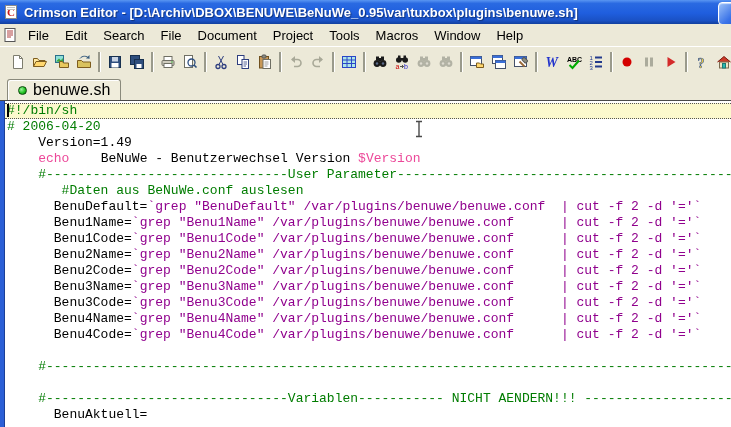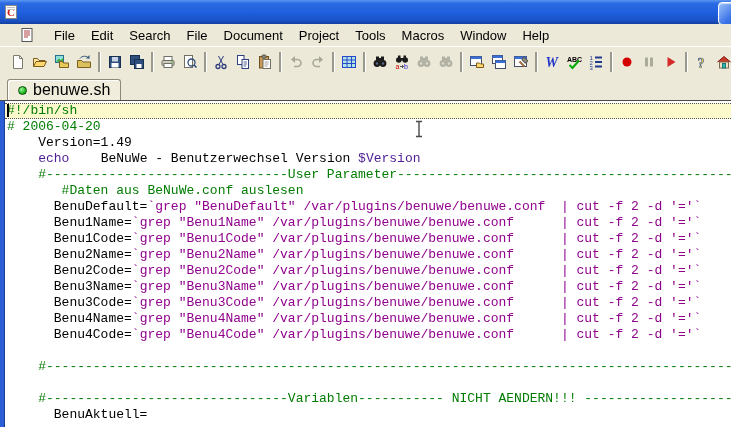--- a/index.html
+++ b/index.html
@@ -21,21 +21,21 @@
   .minbtn{
     position:absolute;right:-15px;top:2px;width:26px;height:21px;border-radius:4px;
     border:1px solid #fff;
     background:linear-gradient(135deg,#9cc2f8,#3a73e8 55%,#1f51c8);
     box-shadow:inset 0 1px 1px #cfe2ff;
   }
   .appicon,.mdiicon{width:16px;height:16px;display:inline-block;flex:0 0 16px;}
   
   .menubar{
     position:absolute;left:0;top:24px;width:731px;height:22px;background:#ECE9D8;
-    display:flex;align-items:center;padding-left:19px;box-sizing:border-box;gap:11px;
+    display:flex;align-items:center;padding-left:2px;box-sizing:border-box;gap:2px;
   }
   .menu-item{font-size:13px;color:#000;padding:2px 8px;white-space:nowrap;}
   
   .toolbar{
     position:absolute;left:0;top:46px;width:731px;height:31px;background:#ECE9D8;
     border-top:1px solid #fff;display:flex;align-items:center;padding-left:7px;box-sizing:border-box;
   }
   .tbbtn{width:22px;height:22px;display:flex;align-items:center;justify-content:center;flex:0 0 22px;}
   .tbicon{width:16px;height:16px;display:block;}
   .tbsep{width:2px;height:20px;background:#9a9a8c;border-right:1px solid #fff;margin:0 3px;flex:0 0 2px;}
@@ -55,36 +55,37 @@
   .editor{
     position:absolute;left:0;top:100px;width:731px;height:327px;background:#fff;
     border-top:1px solid #4a4a4a;box-sizing:content-box;overflow:hidden;
   }
   .blue-strip{position:absolute;left:0;top:0;bottom:0;width:5px;background:#2b5fd6;border-right:1px solid #1b3f97;box-sizing:border-box;}
   .code{margin-left:5px;padding-top:2px;font-family:"Liberation Mono",monospace;font-size:13px;}
   .line{height:16px;line-height:16px;white-space:pre;padding-left:2px;}
   .line.hl{background:#fcf9cd;border-top:1px dotted #555;border-bottom:1px dotted #555;line-height:14px;box-sizing:border-box;}
   .c-comment{color:#007c00;}
   .c-string{color:#90008d;}
-  .c-keyword{color:#4c1d95;}
+  .c-keyword{color:#ec4899;}
   .c-plain{color:#000;}
   .caret{position:absolute;left:7px;top:3px;width:2px;height:13px;background:#000;}
   .ibeam{position:absolute;left:412px;top:19px;}
 </style>
 </head>
 <body>
 
 <div class="titlebar">
   <span class="appicon">
     <svg width="16" height="16" viewBox="0 0 16 16">
         <rect x="2.5" y="1.5" width="11" height="13" fill="#fff" stroke="#8a8a8a"></rect>
         <text x="4" y="12" font-size="11" font-weight="bold" fill="#c81818" font-family="Liberation Serif,serif">C</text>
         <path d="M4 3.5h8M4 5.5h8" stroke="#c0c0c0" stroke-width="1"></path>
       </svg>
   </span>
+  <span class="title-text">Crimson Editor - [D:\Archiv\DBOX\BENUWE\BeNuWe_0.95\var\tuxbox\plugins\benuwe.sh]</span>
   <span class="minbtn"></span>
 </div>
 
 <div class="menubar">
   <span class="mdiicon">
     <svg width="16" height="16" viewBox="0 0 16 16">
         <rect x="3" y="1.5" width="10" height="13" fill="#fff" stroke="#555"></rect>
         <path d="M5 4h6M5 6h6M5 8h6M5 10h4" stroke="#b04040" stroke-width="1"></path>
       </svg>
   </span>

